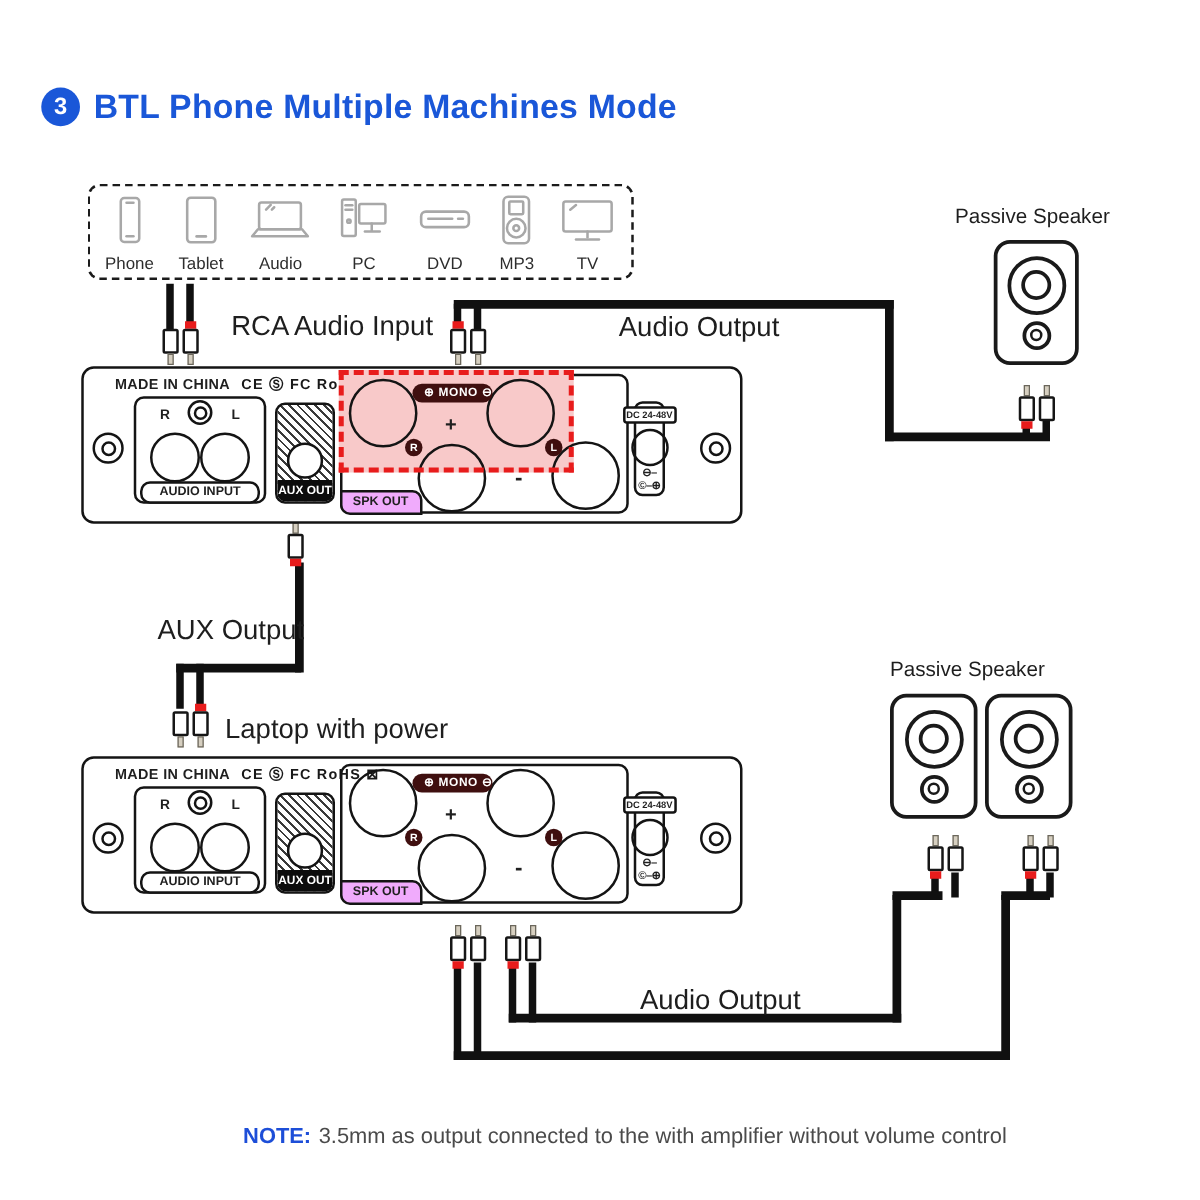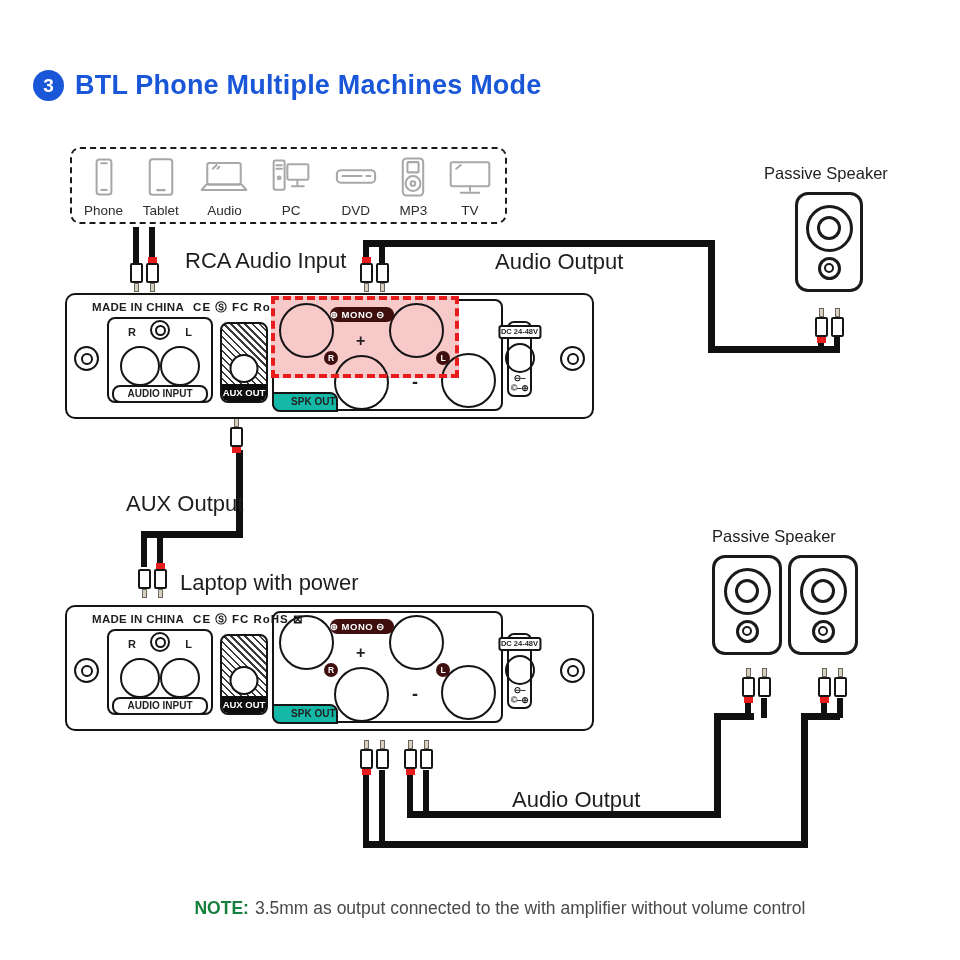--- a/index.html
+++ b/index.html
@@ -63,30 +63,30 @@
   .aux-label{position:absolute;bottom:0;left:0;right:0;height:17px;background:#0c0c0c;color:#fff;
              font-size:9.5px;font-weight:bold;text-align:center;line-height:17px;}
 
   .spk{position:absolute;left:205px;top:4px;width:231px;height:112px;border:2.5px solid #141414;
        border-radius:8px;box-sizing:border-box;}
   .big-circle{position:absolute;width:55px;height:55px;border:2.5px solid #141414;border-radius:50%;
               box-sizing:border-box;z-index:1;}
   .big-circle.tl{left:5px;top:2px;} .big-circle.tr{left:115px;top:2px;}
   .big-circle.bl{left:60px;top:54px;} .big-circle.br{left:167px;top:52px;}
   .mono-badge{position:absolute;left:56px;top:6px;width:64px;height:15px;background:#3f0f0f;color:#fff;
-              font-size:9.5px;font-weight:bold;border-radius:8px;line-height:15px;text-align:left;
+              font-size:9.5px;font-weight:bold;border-radius:8px;line-height:15px;text-align:right;
               letter-spacing:0.5px;z-index:1;}
   .plus{position:absolute;left:82px;top:31px;font-size:16px;font-weight:bold;z-index:1;}
   .minus{position:absolute;left:138px;top:71px;font-size:18px;font-weight:bold;z-index:1;}
   .dot{position:absolute;width:14px;height:14px;background:#3f0f0f;color:#fff;border-radius:50%;
        font-size:8.5px;font-weight:bold;text-align:center;line-height:14px;z-index:1;}
   .rdot{left:50px;top:50px;} .ldot{left:162px;top:50px;}
-  .spk-tab{position:absolute;left:-2.5px;bottom:-2.5px;width:66px;height:20px;background:#14b8a6;
+  .spk-tab{position:absolute;left:-2.5px;bottom:-2.5px;width:66px;height:20px;background:#f0abfc;
            border:2.5px solid #141414;border-radius:0 8px 0 8px;box-sizing:border-box;
-           font-size:10px;font-weight:bold;text-align:right;line-height:15px;z-index:1;}
+           font-size:10px;font-weight:bold;text-align:center;line-height:15px;z-index:1;}
   .hl-fill{position:absolute;left:-3px;top:-5px;width:188px;height:82px;background:#f8c9c9;z-index:0;}
   .hl-border{position:absolute;left:-3px;top:-5px;width:188px;height:82px;border:4px dashed #e81c1c;
              box-sizing:border-box;z-index:2;}
   .amp:not(.has-highlight) .hl-fill,.amp:not(.has-highlight) .hl-border{display:none;}
 
   .dc{position:absolute;left:440px;top:26px;width:25px;height:76px;border:2.5px solid #141414;
       border-radius:7px;box-sizing:border-box;}
   .dc-label{position:absolute;top:2px;left:50%;transform:translateX(-50%);border:2px solid #141414;
             border-radius:3px;font-size:7.5px;font-weight:bold;padding:0 1px;white-space:nowrap;
             background:#fff;line-height:10px;}
@@ -101,21 +101,21 @@
            justify-content:center;gap:5px;z-index:3;}
   .woofer{width:47px;height:47px;border:3px solid #1a1a1a;border-radius:50%;box-sizing:border-box;
           display:flex;align-items:center;justify-content:center;}
   .woofer-in{width:24px;height:24px;border:3px solid #1a1a1a;border-radius:50%;box-sizing:border-box;}
   .tweeter{width:23px;height:23px;border:3px solid #1a1a1a;border-radius:50%;box-sizing:border-box;
            display:flex;align-items:center;justify-content:center;}
   .tweeter-in{width:10px;height:10px;border:2.5px solid #1a1a1a;border-radius:50%;box-sizing:border-box;}
 
   
   .note{position:absolute;left:0;right:0;top:898px;text-align:center;font-size:17.5px;color:#4a4a4a;z-index:6;}
-  .note-prefix{color:#15803d;font-weight:bold;margin-right:6px;padding-left:40px;}
+  .note-prefix{color:#1d4ed8;font-weight:bold;margin-right:6px;padding-left:40px;}
 </style>
 </head>
 <body>
 
 <div id="stage">
 
   <div class="hdr">
     <div class="hdr-badge">3</div>
     <div class="hdr-title">BTL Phone Multiple Machines Mode</div>
   </div>

